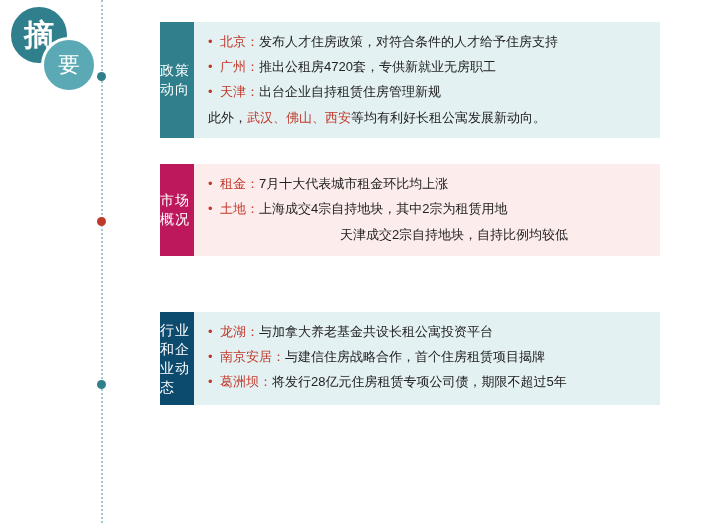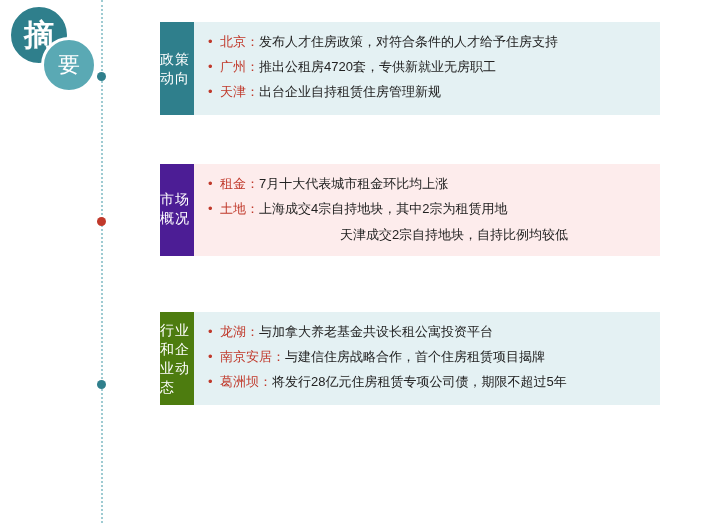--- a/index.html
+++ b/index.html
@@ -137,29 +137,29 @@
     background: #e4f1f3;
   }
   #section-policy .sec-label { background: #2f7f8c; }
 
   
   #section-market {
     top: 164px;
     width: 500px;
     background: #fdecec;
   }
-  #section-market .sec-label { background: #4c1d95; font-family: Liberation Mono, monospace; }
+  #section-market .sec-label { background: #be185d; }
 
   
   #section-industry {
     top: 312px;
     width: 500px;
     background: #e4f1f3;
   }
-  #section-industry .sec-label { background: #4d7c0f; }
+  #section-industry .sec-label { background: #0c4a6e; }
 </style>
 </head>
 <body>
 
 <div class="badge-wrap">
   <div class="badge-circle">摘</div>
   <div class="badge-circle-2">要</div>
 </div>
 
 <div class="timeline"></div>
@@ -175,20 +175,21 @@
       <span class="bullet-text"><span class="kw-red">北京：</span><span>发布人才住房政策，对符合条件的人才给予住房支持</span></span>
     </div>
     <div class="bullet-row">
       <span class="bullet-dot kw-red">•</span>
       <span class="bullet-text"><span class="kw-red">广州：</span><span>推出公租房4720套，专供新就业无房职工</span></span>
     </div>
     <div class="bullet-row">
       <span class="bullet-dot kw-red">•</span>
       <span class="bullet-text"><span class="kw-red">天津：</span><span>出台企业自持租赁住房管理新规</span></span>
     </div>
+    <div class="note"><span>此外，</span><span class="kw-red">武汉、佛山、西安</span><span>等均有利好长租公寓发展新动向。</span></div>
   </div>
 </div>
 
 <div class="section" id="section-market">
   <div class="sec-label">市场概况</div>
   <div class="sec-body">
     <div class="bullet-row">
       <span class="bullet-dot kw-red">•</span>
       <span class="bullet-text"><span class="kw-red">租金：</span><span>7月十大代表城市租金环比均上涨</span></span>
     </div>

